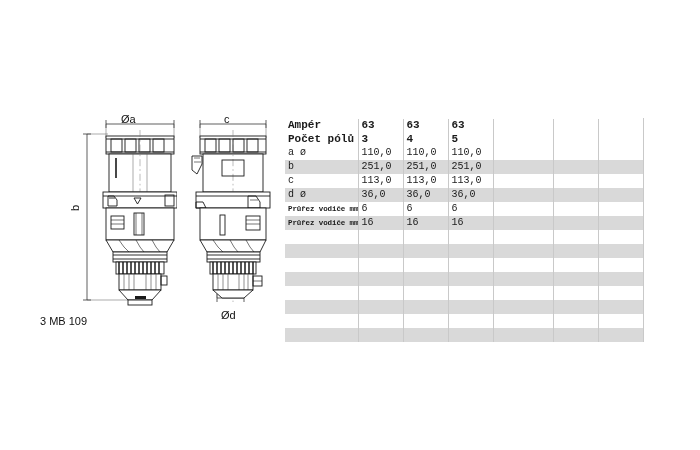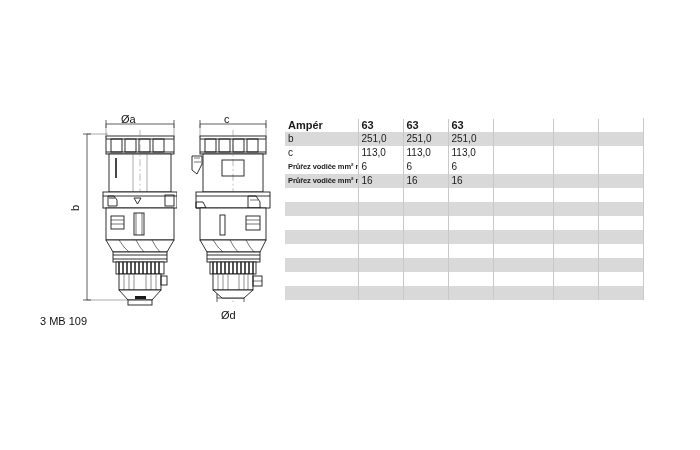--- a/index.html
+++ b/index.html
@@ -50,20 +50,21 @@
   #table-wrap{
     position:absolute;
     left:285px;top:118px;
     width:358px;
   }
   table.spec{
     border-collapse:collapse;
     width:358px;
     table-layout:fixed;
     font-size:10px;
+    font-family:Liberation Mono, monospace;
   }
   table.spec col.c-label{width:73px;}
   table.spec col.c-val{width:45px;}
   table.spec col.c-emptywide{width:60px;}
 
   table.spec td{
     padding:0 0 0 3px;
     height:14px;
     line-height:14px;
     vertical-align:middle;
@@ -307,38 +308,65 @@
       <tbody id="spec-body">
           <tr class="plain">
             <td class="lbl div bold">Ampér</td>
             <td class="val div bold">63</td>
             <td class="val div bold">63</td>
             <td class="val div bold">63</td>
             <td class="val div bold"></td>
             <td class="val div bold"></td>
             <td class="val div bold"></td>
           </tr>
+          <tr class="plain">
+            <td class="lbl div bold">Počet pólů</td>
+            <td class="val div bold">3</td>
+            <td class="val div bold">4</td>
+            <td class="val div bold">5</td>
+            <td class="val div bold"></td>
+            <td class="val div bold"></td>
+            <td class="val div bold"></td>
+          </tr>
+          <tr class="plain">
+            <td class="lbl div">a ø</td>
+            <td class="val div">110,0</td>
+            <td class="val div">110,0</td>
+            <td class="val div">110,0</td>
+            <td class="val div"></td>
+            <td class="val div"></td>
+            <td class="val div"></td>
+          </tr>
           <tr class="shade">
             <td class="lbl div">b</td>
             <td class="val div">251,0</td>
             <td class="val div">251,0</td>
             <td class="val div">251,0</td>
             <td class="val div"></td>
             <td class="val div"></td>
             <td class="val div"></td>
           </tr>
           <tr class="plain">
             <td class="lbl div">c</td>
             <td class="val div">113,0</td>
             <td class="val div">113,0</td>
             <td class="val div">113,0</td>
             <td class="val div"></td>
             <td class="val div"></td>
             <td class="val div"></td>
           </tr>
+          <tr class="shade">
+            <td class="lbl div">d ø</td>
+            <td class="val div">36,0</td>
+            <td class="val div">36,0</td>
+            <td class="val div">36,0</td>
+            <td class="val div"></td>
+            <td class="val div"></td>
+            <td class="val div"></td>
+          </tr>
           <tr class="plain">
             <td class="lbl div tiny">Průřez vodiče mm² min</td>
             <td class="val div">6</td>
             <td class="val div">6</td>
             <td class="val div">6</td>
             <td class="val div"></td>
             <td class="val div"></td>
             <td class="val div"></td>
           </tr>
           <tr class="shade">

